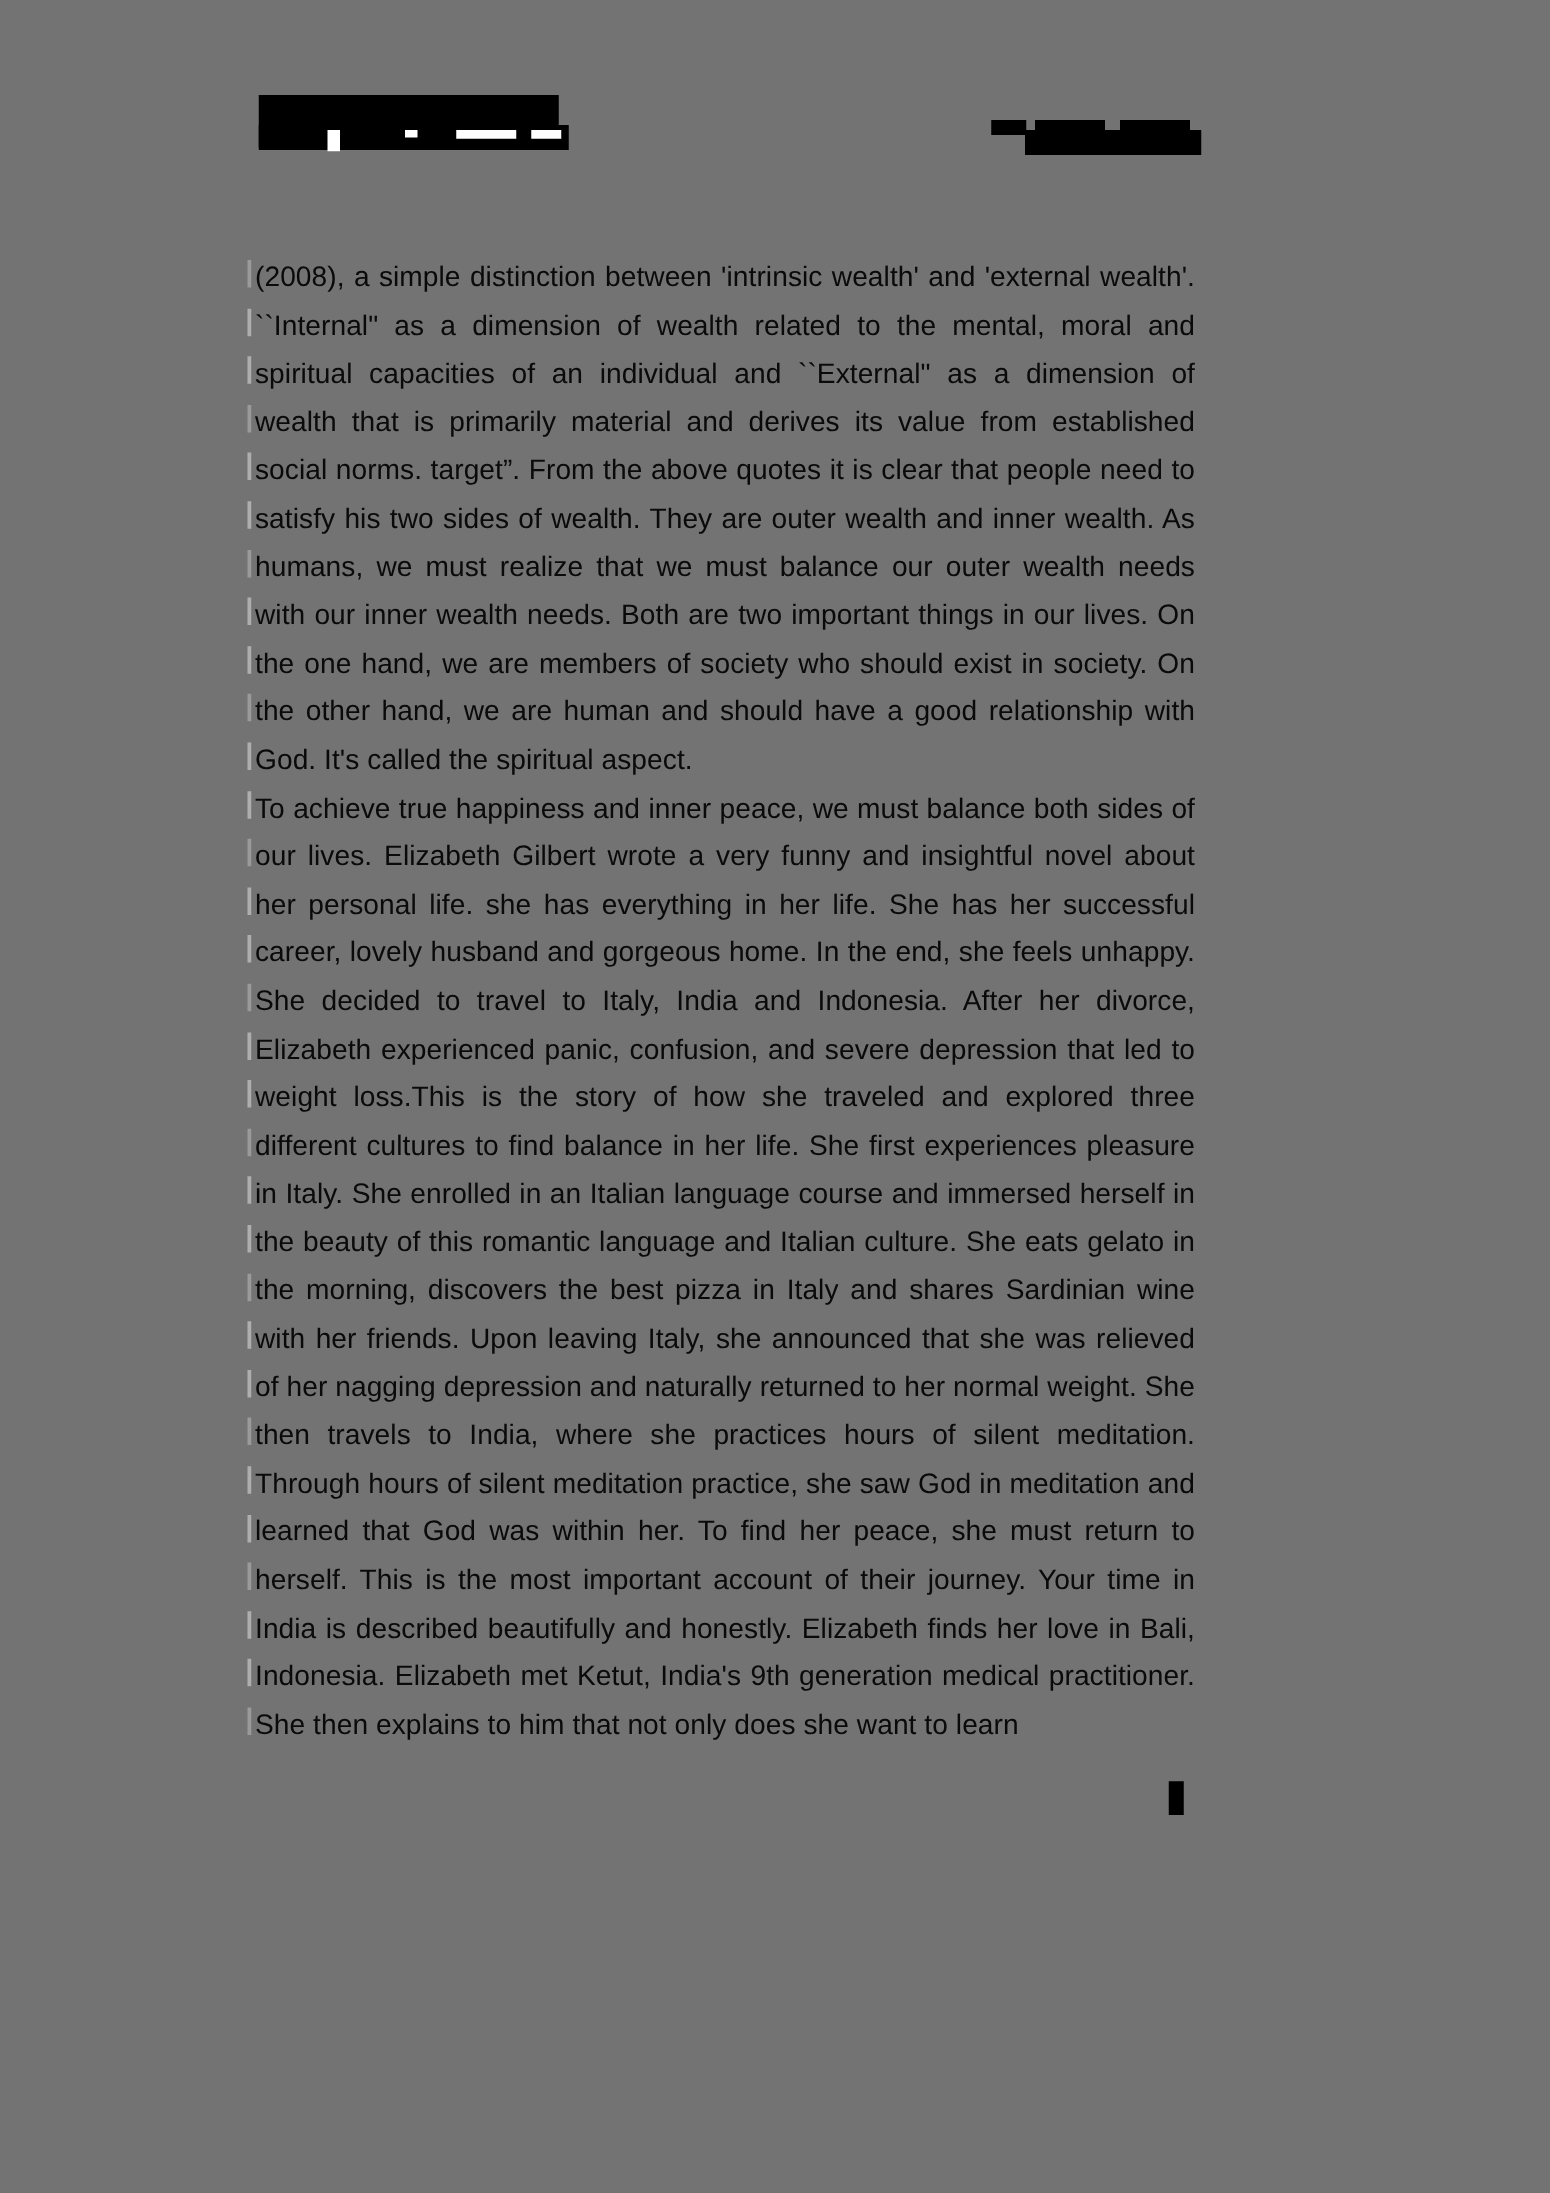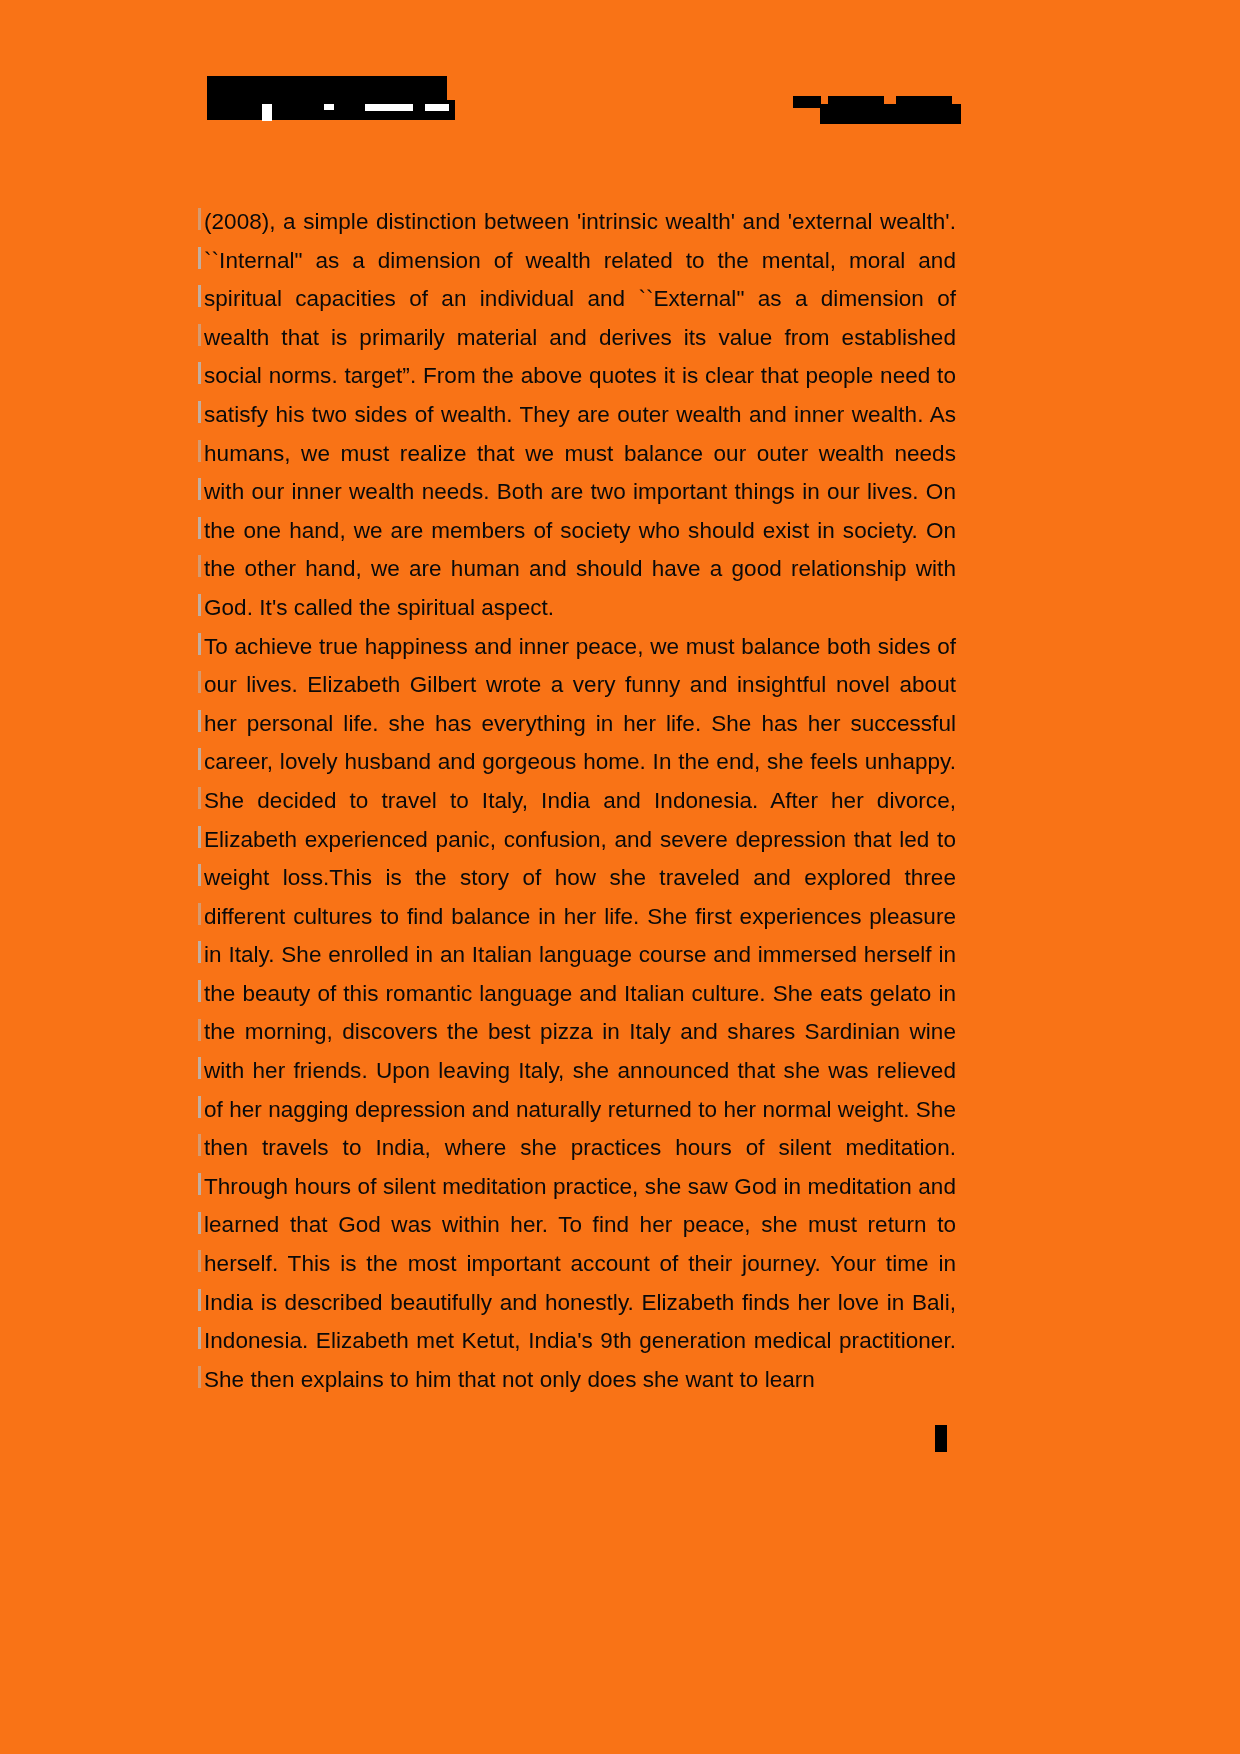--- a/index.html
+++ b/index.html
@@ -6,21 +6,21 @@
   html, body {
     margin: 0;
     padding: 0;
     background: #ffffff;
   }
 
   .page {
     position: relative;
     width: 1240px;
     height: 1754px;
-    background: #f97316;
+    background: #737373;
     overflow: hidden;
     font-family: "Liberation Sans", sans-serif;
     color: #000000;
   }
 
   
   .header {
     position: absolute;
     top: 0;
     left: 0;

